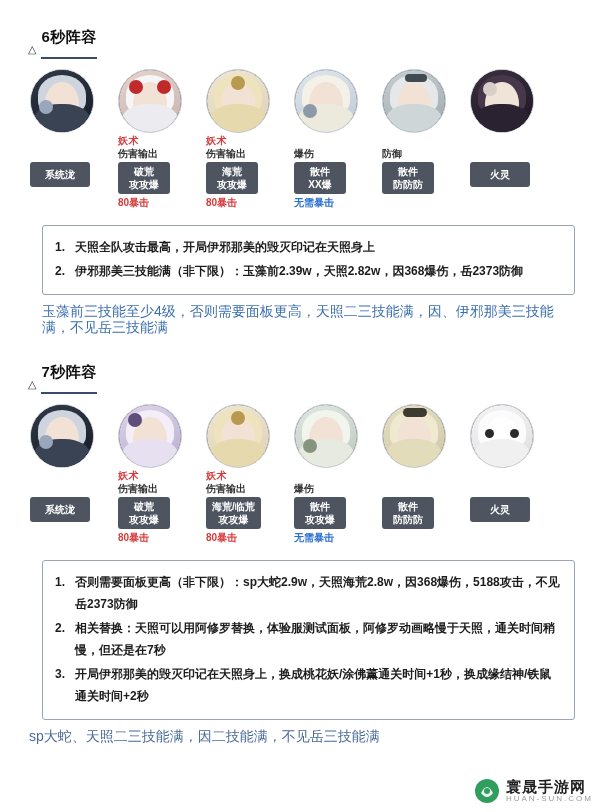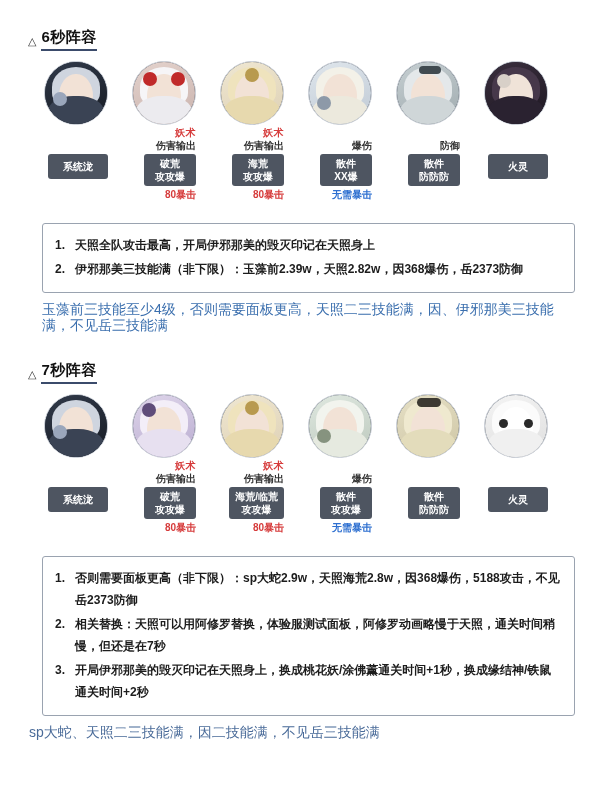--- a/index.html
+++ b/index.html
@@ -39,36 +39,36 @@
     line-height: 1;
     color: #333;
     padding-bottom: 4px;
   }
   .sec-title {
     font-size: 15px;
     font-weight: bold;
     color: #111;
     letter-spacing: 0.5px;
     border-bottom: 2px solid #3b4b6b;
-    padding-bottom: 2px;
+    padding-bottom: 10px;
   }
 
   
   .team-row {
     display: flex;
     align-items: flex-start;
     gap: 10px;
     padding-left: 12px;
     margin-top: 10px;
   }
   .slot {
     width: 78px;
     display: flex;
     flex-direction: column;
-    align-items: flex-end;
+    align-items: flex-start;
   }
   .portrait {
     width: 62px;
     height: 62px;
     border-radius: 50%;
     overflow: hidden;
     position: relative;
     background: #2b3340;
     border: 1px solid #cfd4dc;
   }
@@ -164,21 +164,21 @@
     text-decoration: underline;
     text-underline-offset: 3px;
     font-weight: bold;
   }
   .speed-line .hl {
     color: #d63b3b;
   }
 
   
   .notes {
-    margin: 22px 12px 0 24px;
+    margin: 16px 12px 0 24px;
     border: 1px solid #9aa3b0;
     border-radius: 3px;
     padding: 10px 12px 10px 10px;
     background: #ffffff;
   }
   .notes ol {
     margin: 0;
     padding: 0 0 0 22px;
     list-style: none;
     counter-reset: n;
@@ -476,14 +476,27 @@
       <ol>
         <li>否则需要面板更高（非下限）：sp大蛇2.9w，天照海荒2.8w，因368爆伤，5188攻击，不见岳2373防御</li>
         <li>相关替换：天照可以用阿修罗替换，体验服测试面板，阿修罗动画略慢于天照，通关时间稍慢，但还是在7秒</li>
         <li>开局伊邪那美的毁灭印记在天照身上，换成桃花妖/涂佛薰通关时间+1秒，换成缘结神/铁鼠通关时间+2秒</li>
       </ol>
     </div>
 
     <div class="footnote grey">sp大蛇、天照二三技能满，因二技能满，不见岳三技能满</div>
   </div>
 
+  <div class="watermark">
+    <div class="wm-logo">
+      <svg width="26" height="26" viewBox="0 0 26 26">
+        <circle cx="13" cy="13" r="12" fill="#2f9e5e"></circle>
+        <path d="M7 15 Q13 3 19 15 Q13 23 7 15 Z" fill="#ffffff" opacity="0.9"></path>
+        <circle cx="13" cy="13" r="3" fill="#2f9e5e"></circle>
+      </svg>
+    </div>
+    <div class="wm-text">
+      <span class="wm-main">寰晟手游网</span>
+      <span class="wm-sub">HUAN-SUN.COM</span>
+    </div>
+  </div>
 
 </div>
 
 </body></html>

